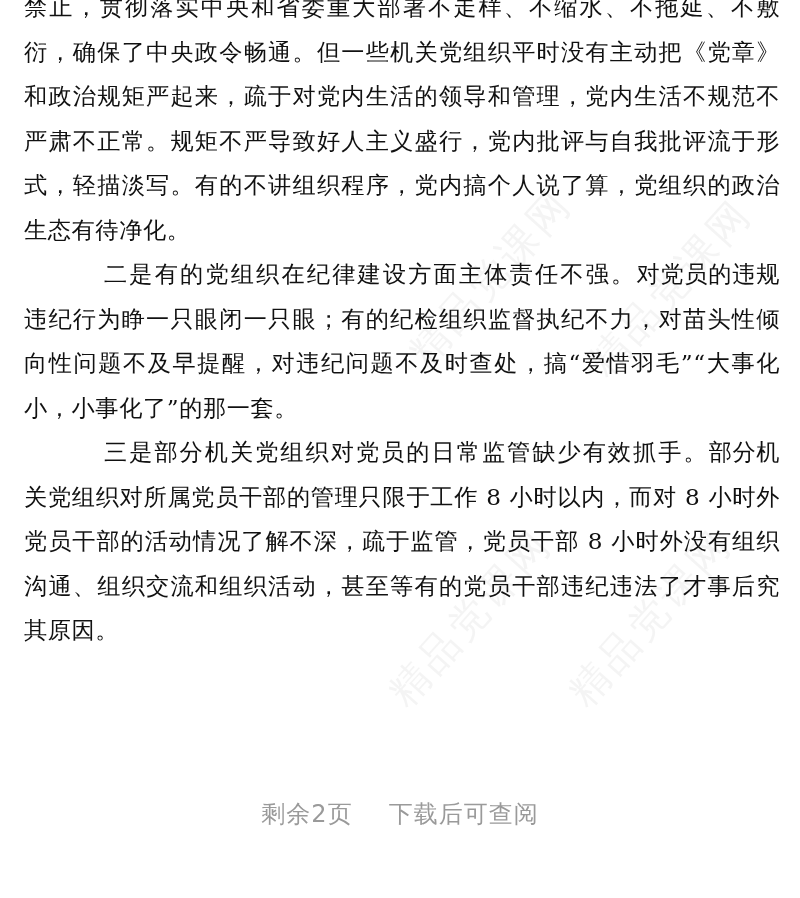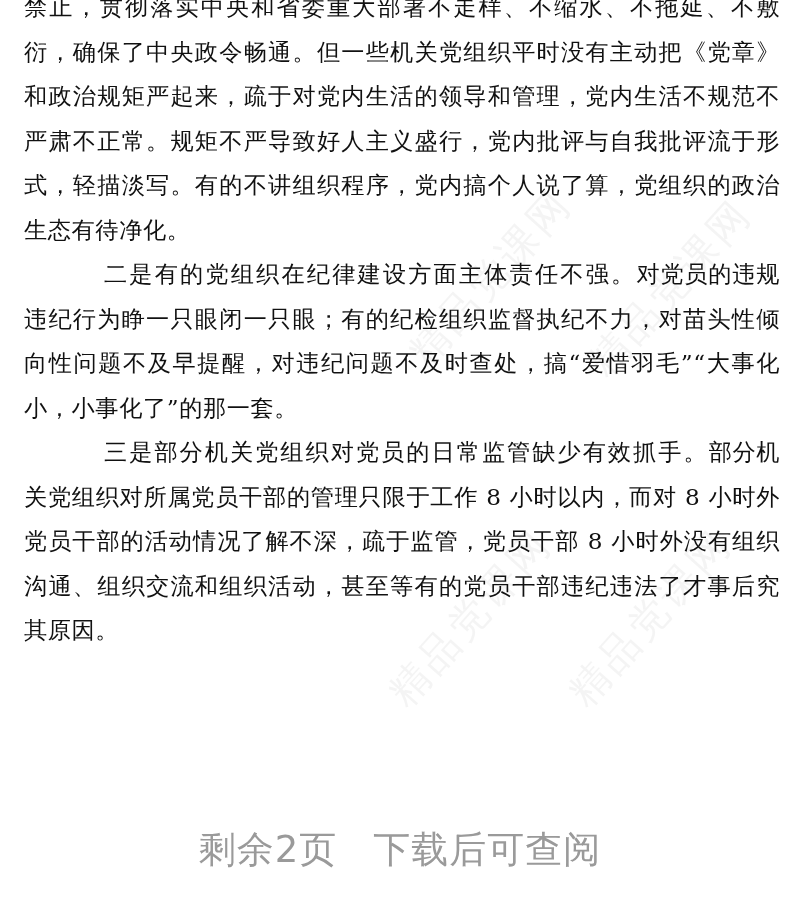--- a/index.html
+++ b/index.html
@@ -16,23 +16,23 @@
   .para { margin: 0; text-align: justify; text-align-last: left; letter-spacing: 0.6px; }
   .para.indent { text-indent: 48px; }
   .lead { font-family: "DejaVu Serif", serif; letter-spacing: 2px; margin-left: 32px; }
   .watermark {
     position: absolute; font-family: "DejaVu Sans", sans-serif;
     font-size: 40px; color: rgba(150,150,150,0.10);
     transform: rotate(-48deg); white-space: nowrap; pointer-events: none;
     letter-spacing: 4px;
   }
   .more {
-    position: absolute; left: 0; width: 800px; top: 825px; text-align: center;
+    position: absolute; left: 0; width: 800px; top: 798px; text-align: center;
     font-family: "DejaVu Sans", "Liberation Sans", sans-serif;
-    font-size: 37px; color: #9a9a9a; letter-spacing: 1px;
+    font-size: 24px; color: #9a9a9a; letter-spacing: 1px;
   }
   .more span { display: inline-block; }
   .more .gap { width: 36px; }
 </style>
 </head>
 <body>
 
 <div class="page">
 
   <div class="watermark" style="left:380px; top:250px;">精品党课网</div>

